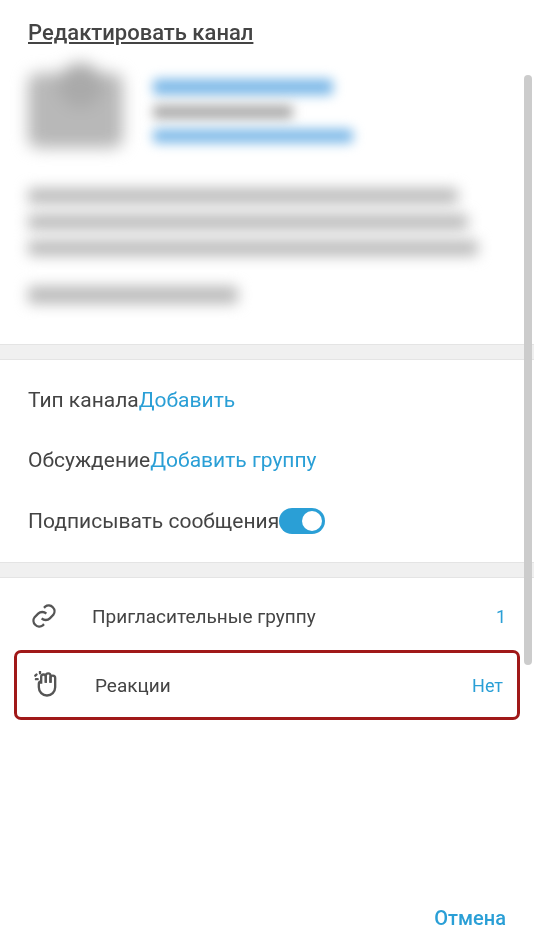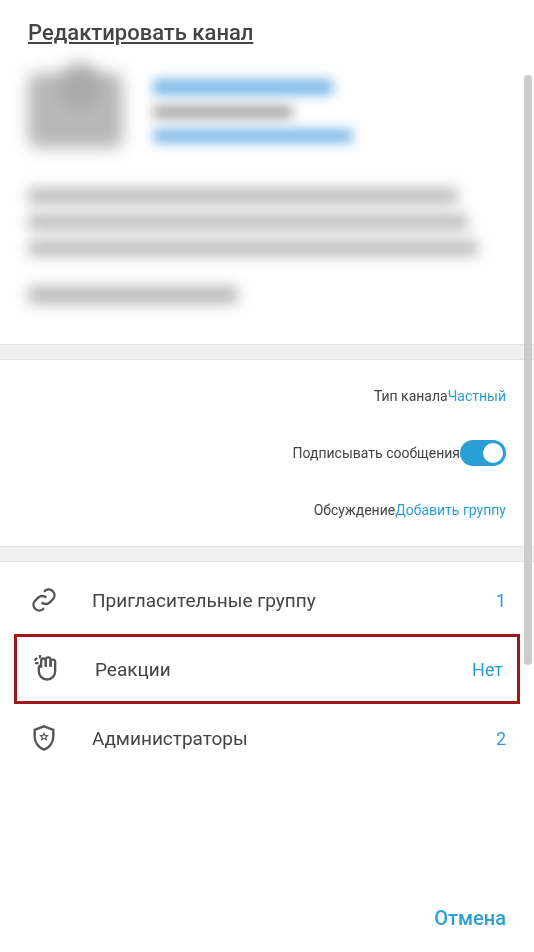--- a/index.html
+++ b/index.html
@@ -75,24 +75,24 @@
       background: #f0f0f0;
       border-top: 1px solid #e4e4e4;
       border-bottom: 1px solid #e4e4e4;
     }
     .settings-section {
       padding: 10px 28px;
       background: #fff;
     }
     .setting-row {
       display: flex;
-      justify-content: flex-end;
+      justify-content: flex-start;
       align-items: center;
       padding: 18px 0;
-      font-size: 14px;
+      font-size: 21px;
     }
     .setting-label { color: #444; }
     .setting-value { color: #2a9fd6; }
     .toggle {
       width: 46px;
       height: 26px;
       background: #2a9fd6;
       border-radius: 13px;
       position: relative;
     }
@@ -111,21 +111,21 @@
       background: #fff;
     }
     .menu-item {
       display: flex;
       align-items: center;
       padding: 16px 14px;
       font-size: 19px;
     }
     .menu-item.highlighted {
       border: 3px solid #a01818;
-      border-radius: 0;
+      border-radius: 7px;
       margin: 2px 0;
       align-items: center;
     }
     .menu-icon {
       width: 32px;
       height: 32px;
       margin-right: 32px;
       flex-shrink: 0;
       display: flex;
       align-items: center;
@@ -191,29 +191,29 @@
     <div class="bd bd3"></div>
   </div>
   <div class="blurred-bottom"></div>
 </div>
 
 <div class="divider"></div>
 
 <div class="settings-section">
   <div class="setting-row">
     <span class="setting-label">Тип канала</span>
-    <span class="setting-value">Частный</span>
+    <span class="setting-value">Добавить</span>
+  </div>
+  <div class="setting-row">
+    <span class="setting-label">Обсуждение</span>
+    <span class="setting-value">Добавить группу</span>
   </div>
   <div class="setting-row">
     <span class="setting-label">Подписывать сообщения</span>
     <div class="toggle"></div>
-  </div>
-  <div class="setting-row">
-    <span class="setting-label">Обсуждение</span>
-    <span class="setting-value">Добавить группу</span>
   </div>
 </div>
 
 <div class="divider"></div>
 
 <div class="menu-section">
   <div class="menu-item">
     <span class="menu-icon">
       <svg width="28" height="28" viewBox="0 0 24 24">
           <path d="M10 14a5 5 0 0 0 7 0l3-3a5 5 0 0 0-7-7l-1 1"></path>
@@ -228,29 +228,19 @@
       <svg width="28" height="28" viewBox="0 0 24 24">
           <path d="M7 11V5a2 2 0 0 1 4 0v5"></path>
           <path d="M11 10V4a2 2 0 0 1 4 0v6"></path>
           <path d="M15 10V6a2 2 0 0 1 4 0v8a7 7 0 0 1-14 0v-3a2 2 0 0 1 2-2"></path>
           <path d="M3 3l-1 1M4 7H2.5M6 2V0.5" stroke-linecap="round"></path>
         </svg>
     </span>
     <span class="menu-label">Реакции</span>
     <span class="menu-value">Нет</span>
   </div>
-  <div class="menu-item">
-    <span class="menu-icon">
-      <svg width="28" height="28" viewBox="0 0 24 24">
-          <path d="M12 2l8 3v6c0 5-3.5 9.5-8 11-4.5-1.5-8-6-8-11V5l8-3z"></path>
-          <path d="M12 8l1 2h2l-1.5 1.5.5 2-2-1-2 1 .5-2L9 10h2l1-2z" stroke-width="1"></path>
-        </svg>
-    </span>
-    <span class="menu-label">Администраторы</span>
-    <span class="menu-value">2</span>
-  </div>
 </div>
 
 <div class="scrollbar"></div>
 
 <div class="footer">
   <button class="footer-btn">Отмена</button>
 </div>
 
 </body></html>

